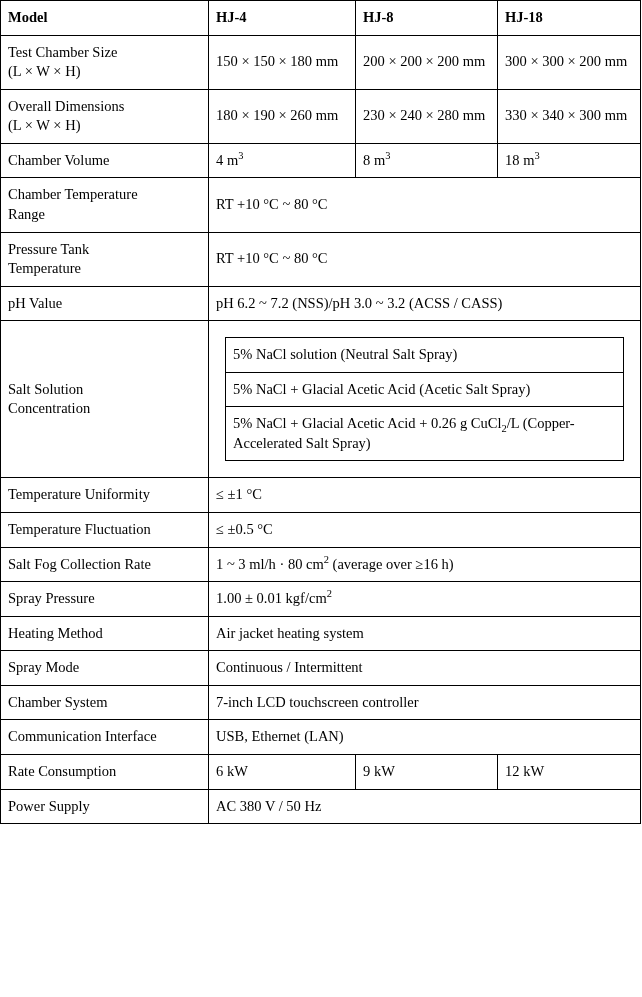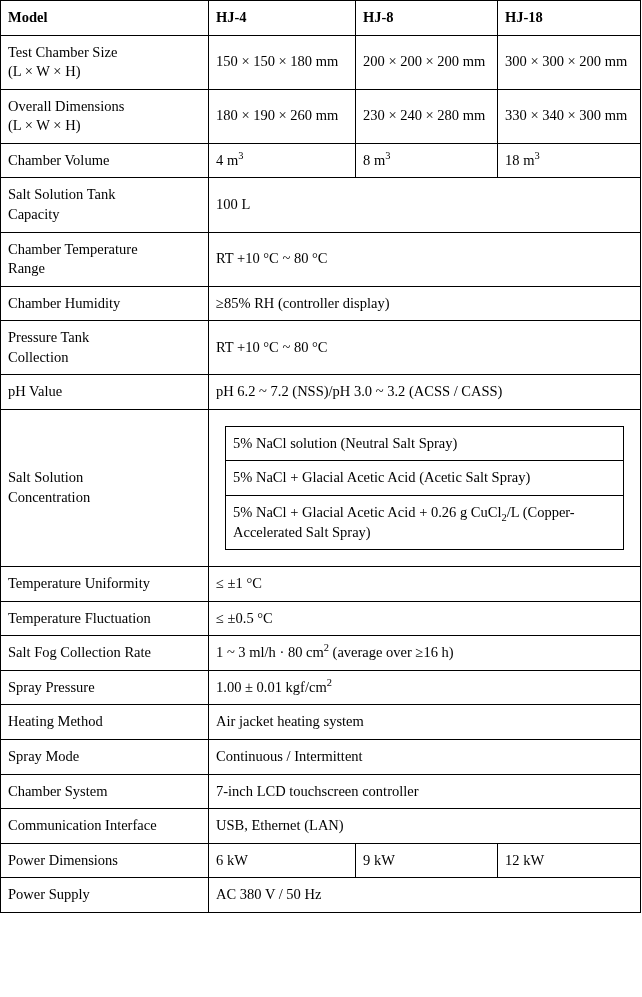--- a/index.html
+++ b/index.html
@@ -108,45 +108,34 @@
       <td>330 × 340 × 300 mm</td>
     </tr>
 
     <tr>
       <td>Chamber Volume</td>
       <td>4 m<sup>3</sup></td>
       <td>8 m<sup>3</sup></td>
       <td>18 m<sup>3</sup></td>
     </tr>
 
-    <tr>
-      <td class="two-line">
-        <span>Salt Solution Tank</span><br>
-        <span>Capacity</span>
-      </td>
-      <td colspan="3">100 L</td>
-    </tr>
 
     <tr>
       <td class="two-line">
         <span>Chamber Temperature</span><br>
         <span>Range</span>
       </td>
       <td colspan="3">RT +10 °C ~ 80 °C</td>
     </tr>
 
-    <tr>
-      <td>Chamber Humidity</td>
-      <td colspan="3">≥85% RH (controller display)</td>
-    </tr>
 
     <tr>
       <td class="two-line">
         <span>Pressure Tank</span><br>
-        <span>Collection</span>
+        <span>Temperature</span>
       </td>
       <td colspan="3">RT +10 °C ~ 80 °C</td>
     </tr>
 
     <tr>
       <td>pH Value</td>
       <td colspan="3">pH 6.2 ~ 7.2 (NSS)/pH 3.0 ~ 3.2 (ACSS / CASS)</td>
     </tr>
 
     <tr>
@@ -205,21 +194,21 @@
       <td>Chamber System</td>
       <td colspan="3">7-inch LCD touchscreen controller</td>
     </tr>
 
     <tr>
       <td>Communication Interface</td>
       <td colspan="3">USB, Ethernet (LAN)</td>
     </tr>
 
     <tr>
-      <td>Power Dimensions</td>
+      <td>Rate Consumption</td>
       <td>6 kW</td>
       <td>9 kW</td>
       <td>12 kW</td>
     </tr>
 
     <tr>
       <td>Power Supply</td>
       <td colspan="3">AC 380 V / 50 Hz</td>
     </tr>
   </tbody>

